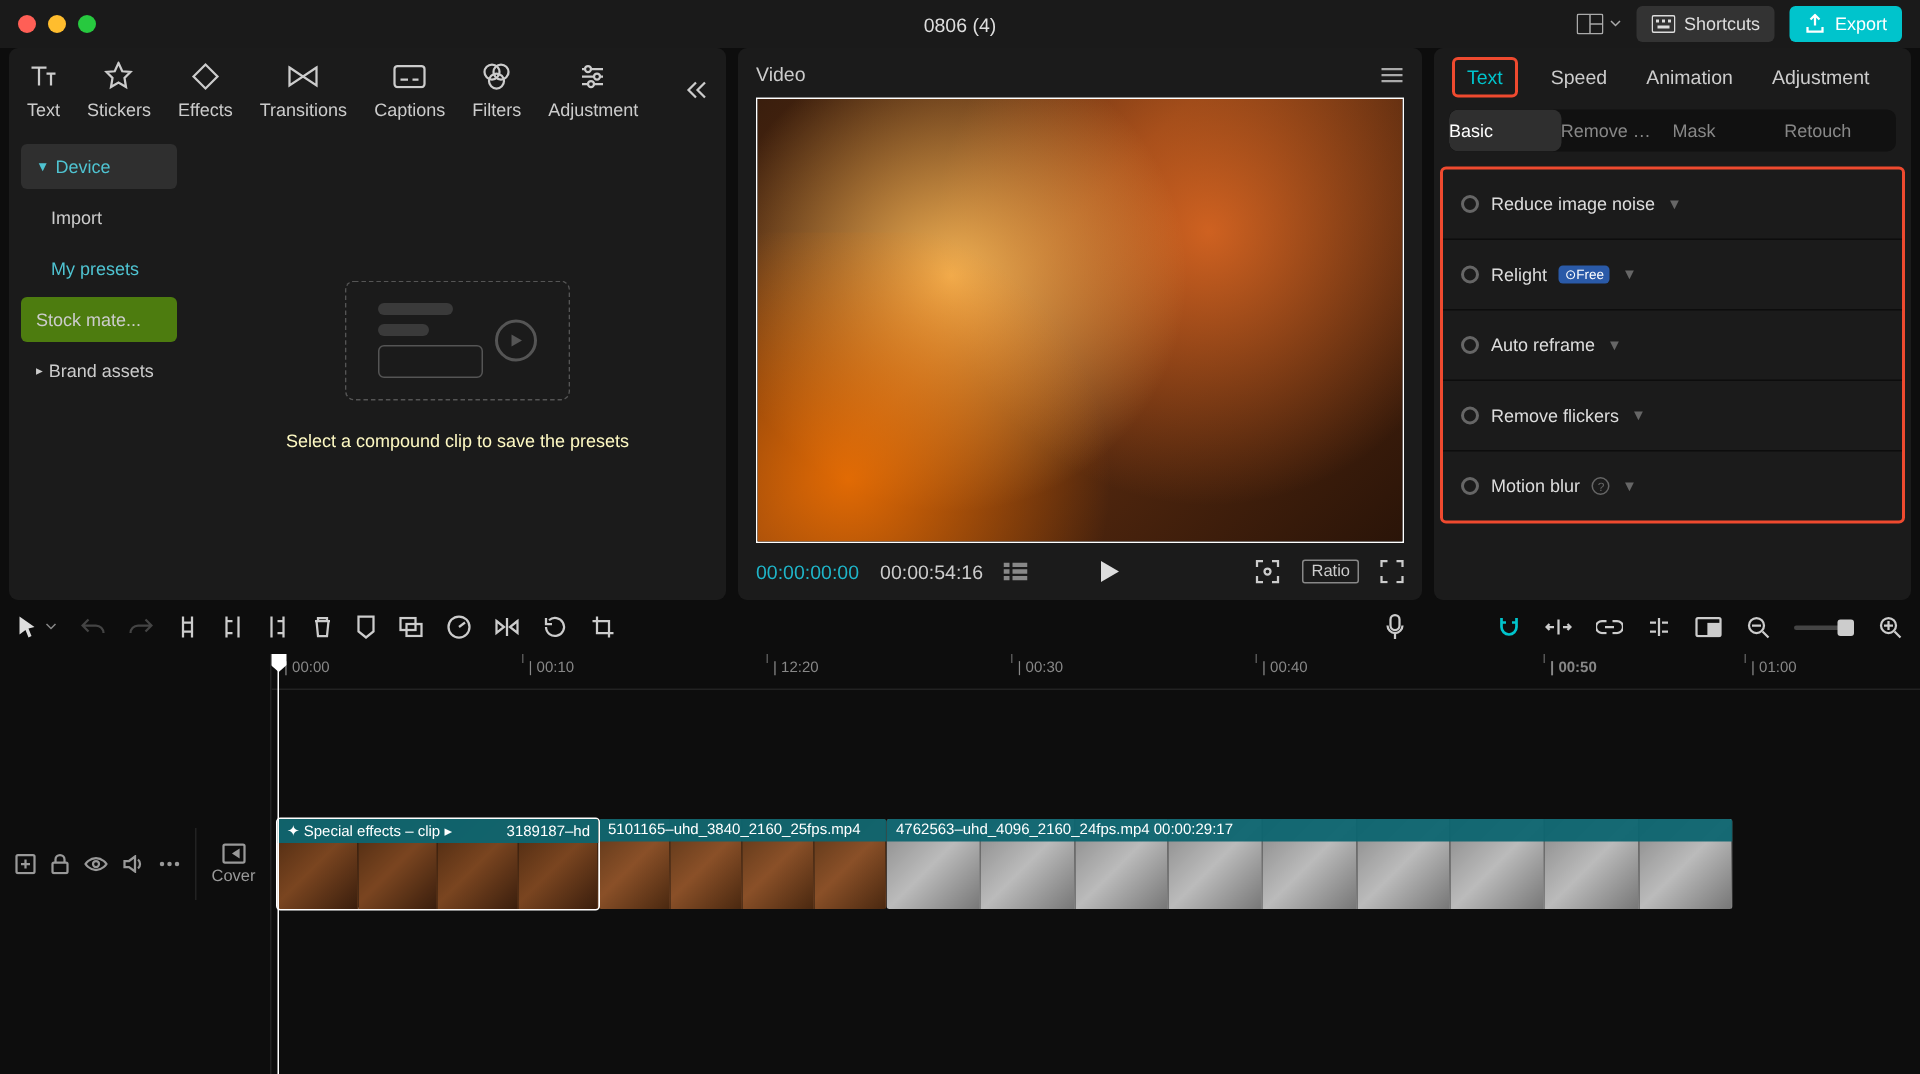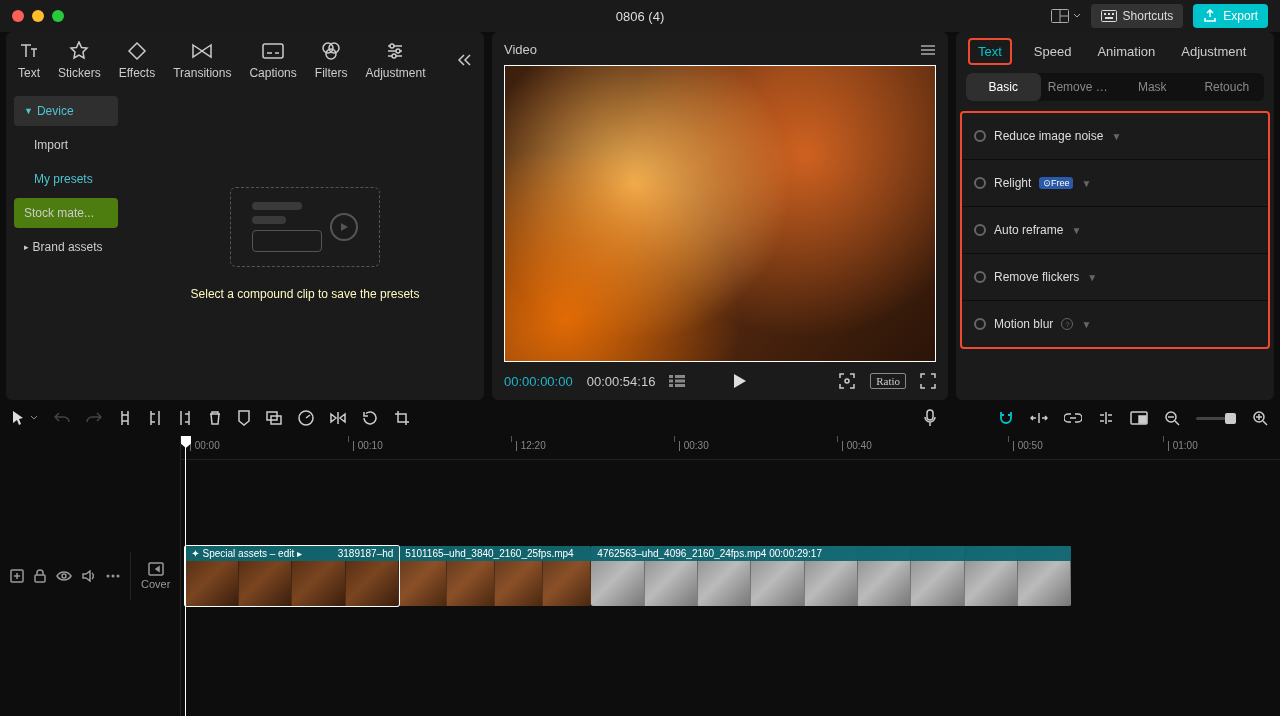--- a/index.html
+++ b/index.html
@@ -47,31 +47,31 @@
 .viewport { flex:1; border:1px solid #fff; background:#000; position:relative; overflow:hidden; }
 .viewport .scene { position:absolute; inset:0; background:
   radial-gradient(circle at 30% 40%, rgba(255,190,90,.9), transparent 45%),
   radial-gradient(circle at 70% 30%, rgba(255,120,40,.7), transparent 50%),
   linear-gradient(135deg,#3a1e0d,#6b3312 40%,#2a1408); }
 .viewport .glow { position:absolute; left:0; bottom:0; width:70%; height:70%; background:radial-gradient(circle at 20% 80%, rgba(255,120,0,.8), transparent 60%); }
 .player-controls { display:flex; align-items:center; gap:14px; padding-top:10px; }
 .pc-time1 { color:#1fb5c9; font-size:13px; }
 .pc-time2 { color:#ccc; font-size:13px; }
 .pc-spacer { flex:1; }
-.ratio-badge { border:1px solid #888; padding:1px 5px; font-size:11px; border-radius:2px; color:#ccc;font-family:Liberation Serif, serif; }
+.ratio-badge { border:1px solid #888; padding:1px 5px; font-size:11px; border-radius:2px; color:#ccc; }
 .ic-btn { cursor:pointer; color:#ccc; display:flex; align-items:center;}
 
 
 .inspector { flex:1; background:#1b1b1b; border-radius:6px; display:flex; flex-direction:column; padding:6px 0; }
 .insp-tabs { display:flex; gap:18px; padding:0 12px 8px; }
 .insp-tab { padding:6px 4px; color:#ccc; cursor:pointer; font-size:13px; }
 .insp-tab.active { color:#00c4cc; }
 .insp-tab.hl { border:2px solid #ef4a2f; border-radius:4px; padding:4px 8px; }
 .insp-subtabs { display:flex; margin:0 10px 10px; background:#111; border-radius:6px; overflow:hidden; }
-.insp-sub { flex:1; text-align:center; padding:7px 0; color:#888; cursor:pointer; font-size:12px; white-space:nowrap; overflow:hidden; text-overflow:ellipsis;}
+.insp-sub { flex:1; text-align:left; padding:7px 0; color:#888; cursor:pointer; font-size:12px; white-space:nowrap; overflow:hidden; text-overflow:ellipsis;}
 .insp-sub.active { background:#2f2f2f; color:#fff; border-radius:6px;}
 .insp-group { border:2px solid #ef4a2f; margin:0 4px; border-radius:4px; }
 .insp-item { padding:16px 12px; border-bottom:1px solid #0d0d0d; display:flex; align-items:center; gap:8px; color:#ddd; cursor:pointer;}
 .insp-item:last-child{border-bottom:none;}
 .insp-item .rad { width:12px; height:12px; border:2px solid #666; border-radius:50%;}
 .insp-item .chev { color:#666; font-size:10px;}
 .badge-free { background:#2a5aa8; color:#fff; font-size:9px; padding:1px 4px; border-radius:3px; }
 
 
 .toolbar { display:flex; align-items:center; height:36px; padding:0 12px; gap:16px; background:#0d0d0d;}
@@ -515,48 +515,48 @@
       </div>
     </div>
   </div>
   <div class="tl-right">
     <div class="ruler" id="ruler">
         <span class="tick" style="left: 8px;">| 00:00</span>
         <span class="tick" style="left: 171px;">| 00:10</span>
         <span class="tick" style="left: 334px;">| 12:20</span>
         <span class="tick" style="left: 497px;">| 00:30</span>
         <span class="tick" style="left: 660px;">| 00:40</span>
-        <span class="tick" style="left: 831px;">| 00:50</span>
+        <span class="tick" style="left: 852px; font-weight: bold;">| 00:50</span>
         <span class="tick" style="left: 986px;">| 01:00</span>
       </div>
     <div class="playhead"></div>
     <div class="tracks">
       <div class="clip-row" id="clip-row">
           <div class="clip c1 sel" style="width: 214px; left: 4px; position: absolute;">
             <div class="thumbs">
               <span></span>
               <span></span>
               <span></span>
               <span></span>
             </div>
             <div class="label">
-              <span class="fx">✦ Special assets – edit ▸</span>
+              <span class="fx">✦ Special effects – clip ▸</span>
               <span style="margin-left:auto">3189187–hd</span>
             </div>
           </div>
           <div class="clip c2" style="width: 192px; left: 218px; position: absolute;">
             <div class="thumbs">
               <span></span>
               <span></span>
               <span></span>
               <span></span>
             </div>
             <div class="label">5101165–uhd_3840_2160_25fps.mp4</div>
           </div>
-          <div class="clip c3" style="width: 480px; left: 410px; position: absolute; text-decoration: underline;">
+          <div class="clip c3" style="width: 564px; left: 410px; position: absolute; text-decoration: underline;">
             <div class="thumbs">
               <span></span>
               <span></span>
               <span></span>
               <span></span>
               <span></span>
               <span></span>
               <span></span>
               <span></span>
               <span></span>

